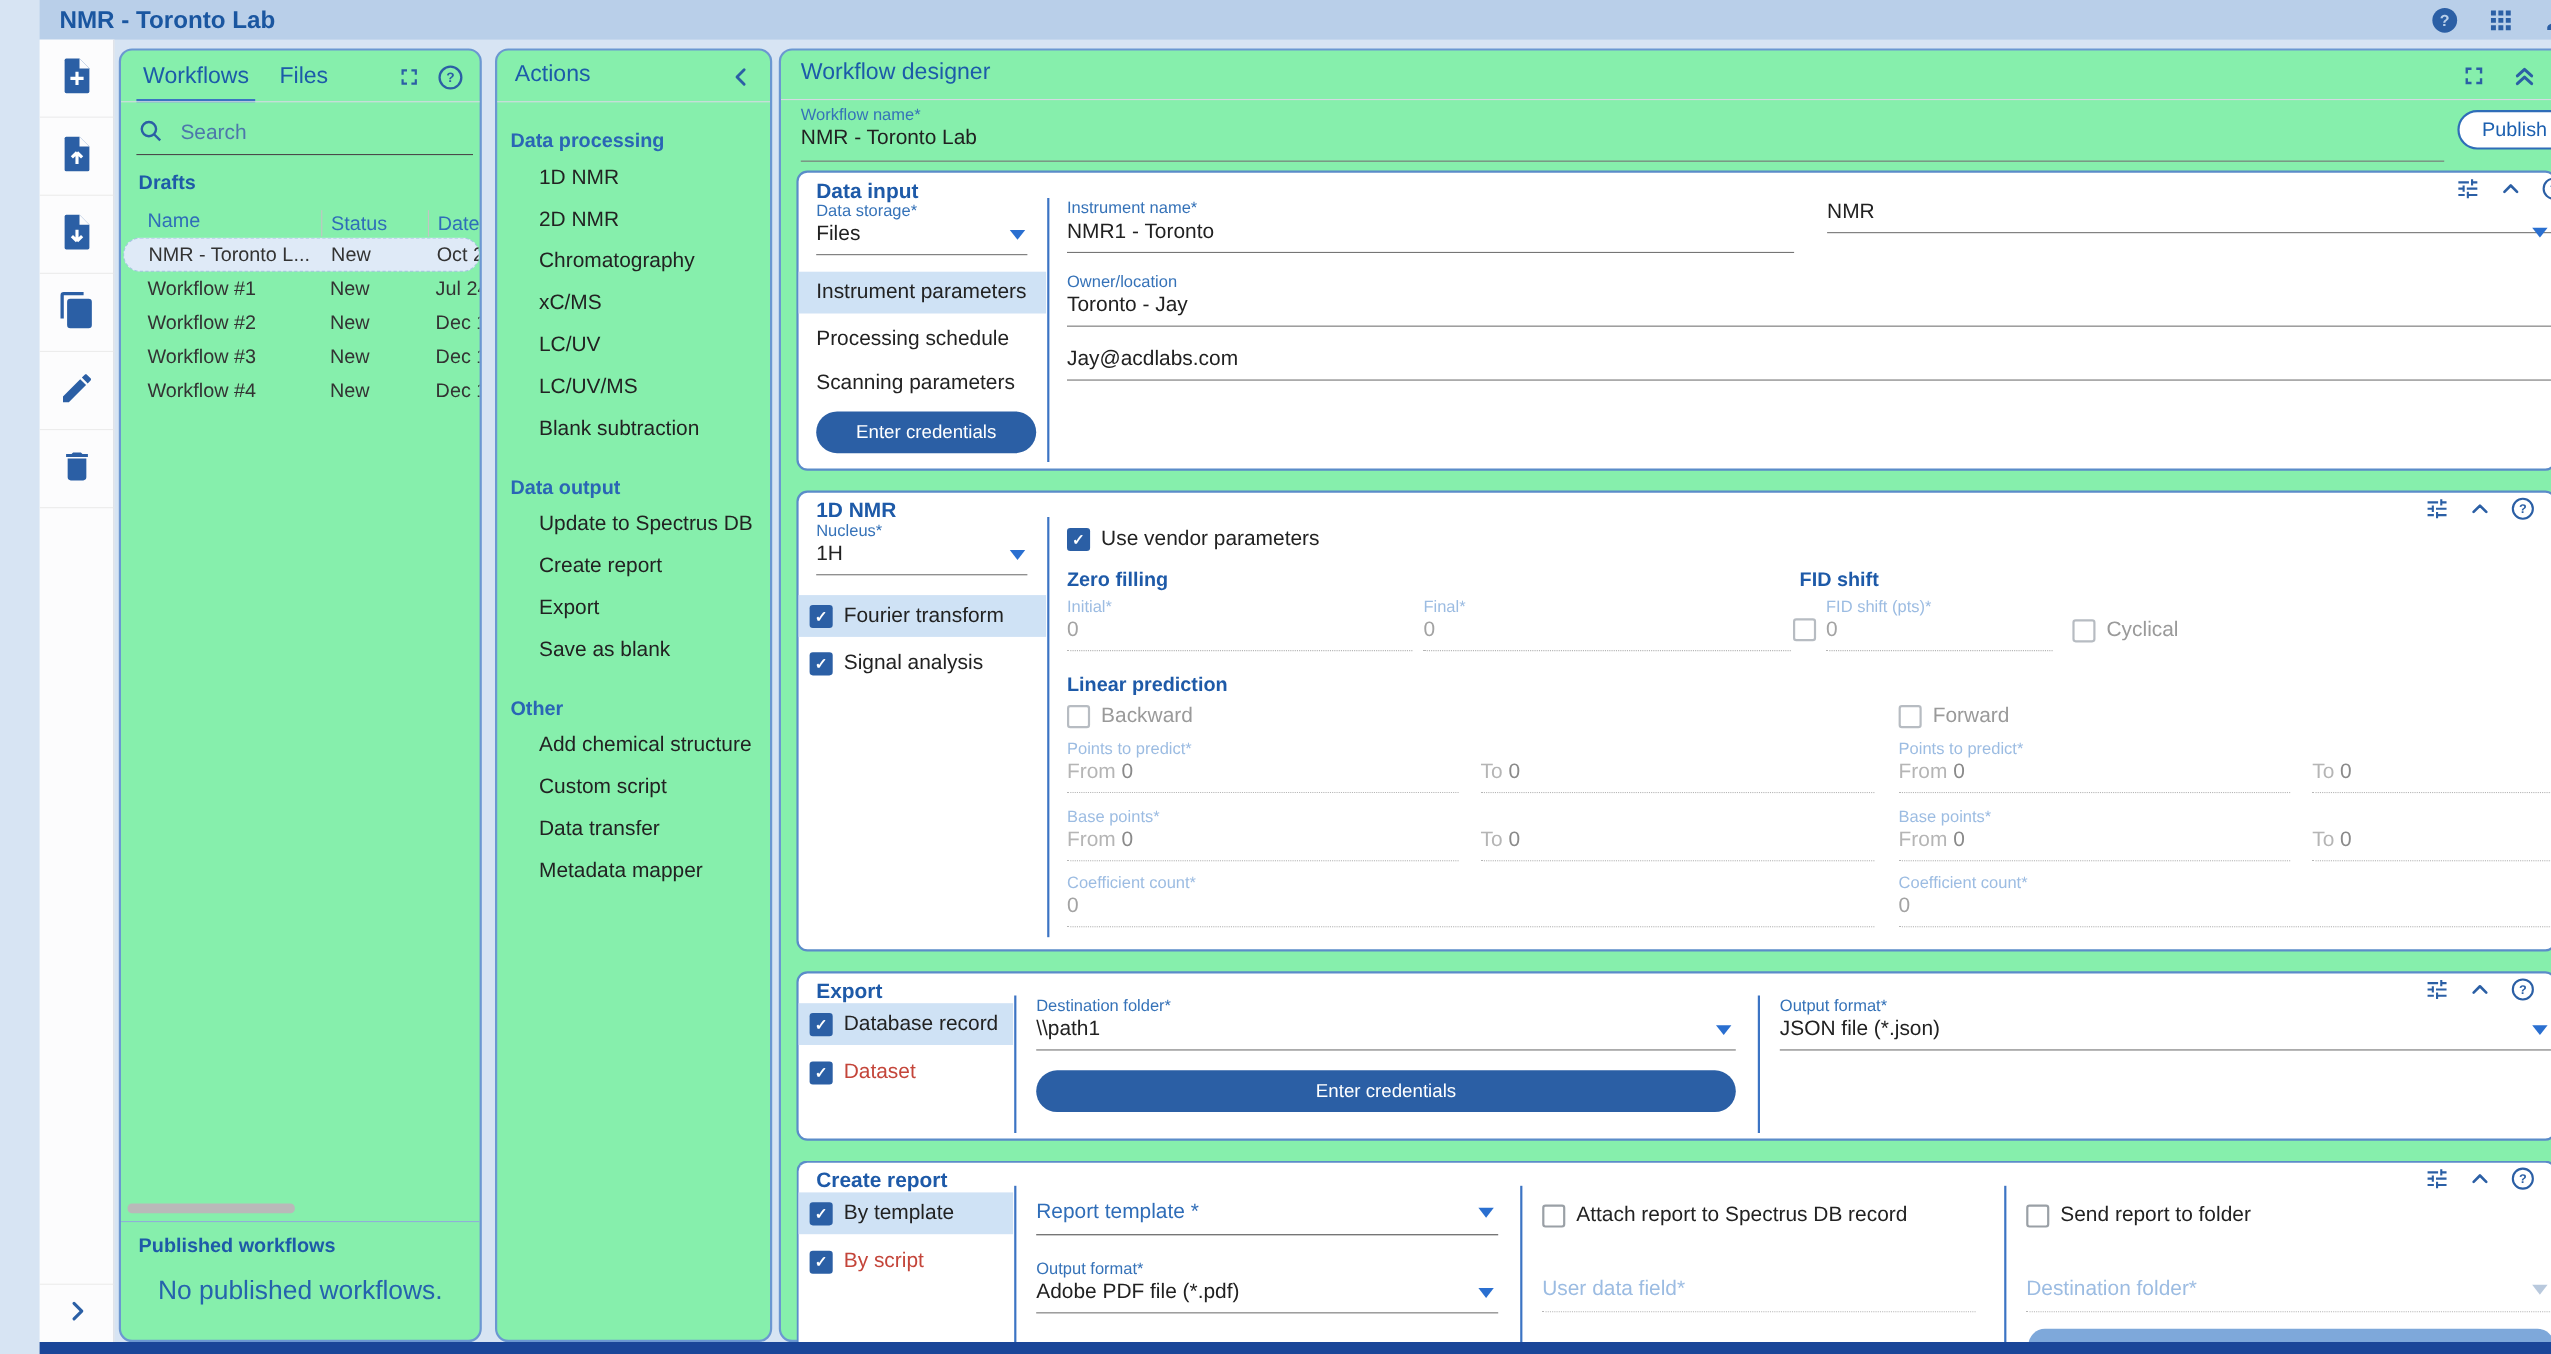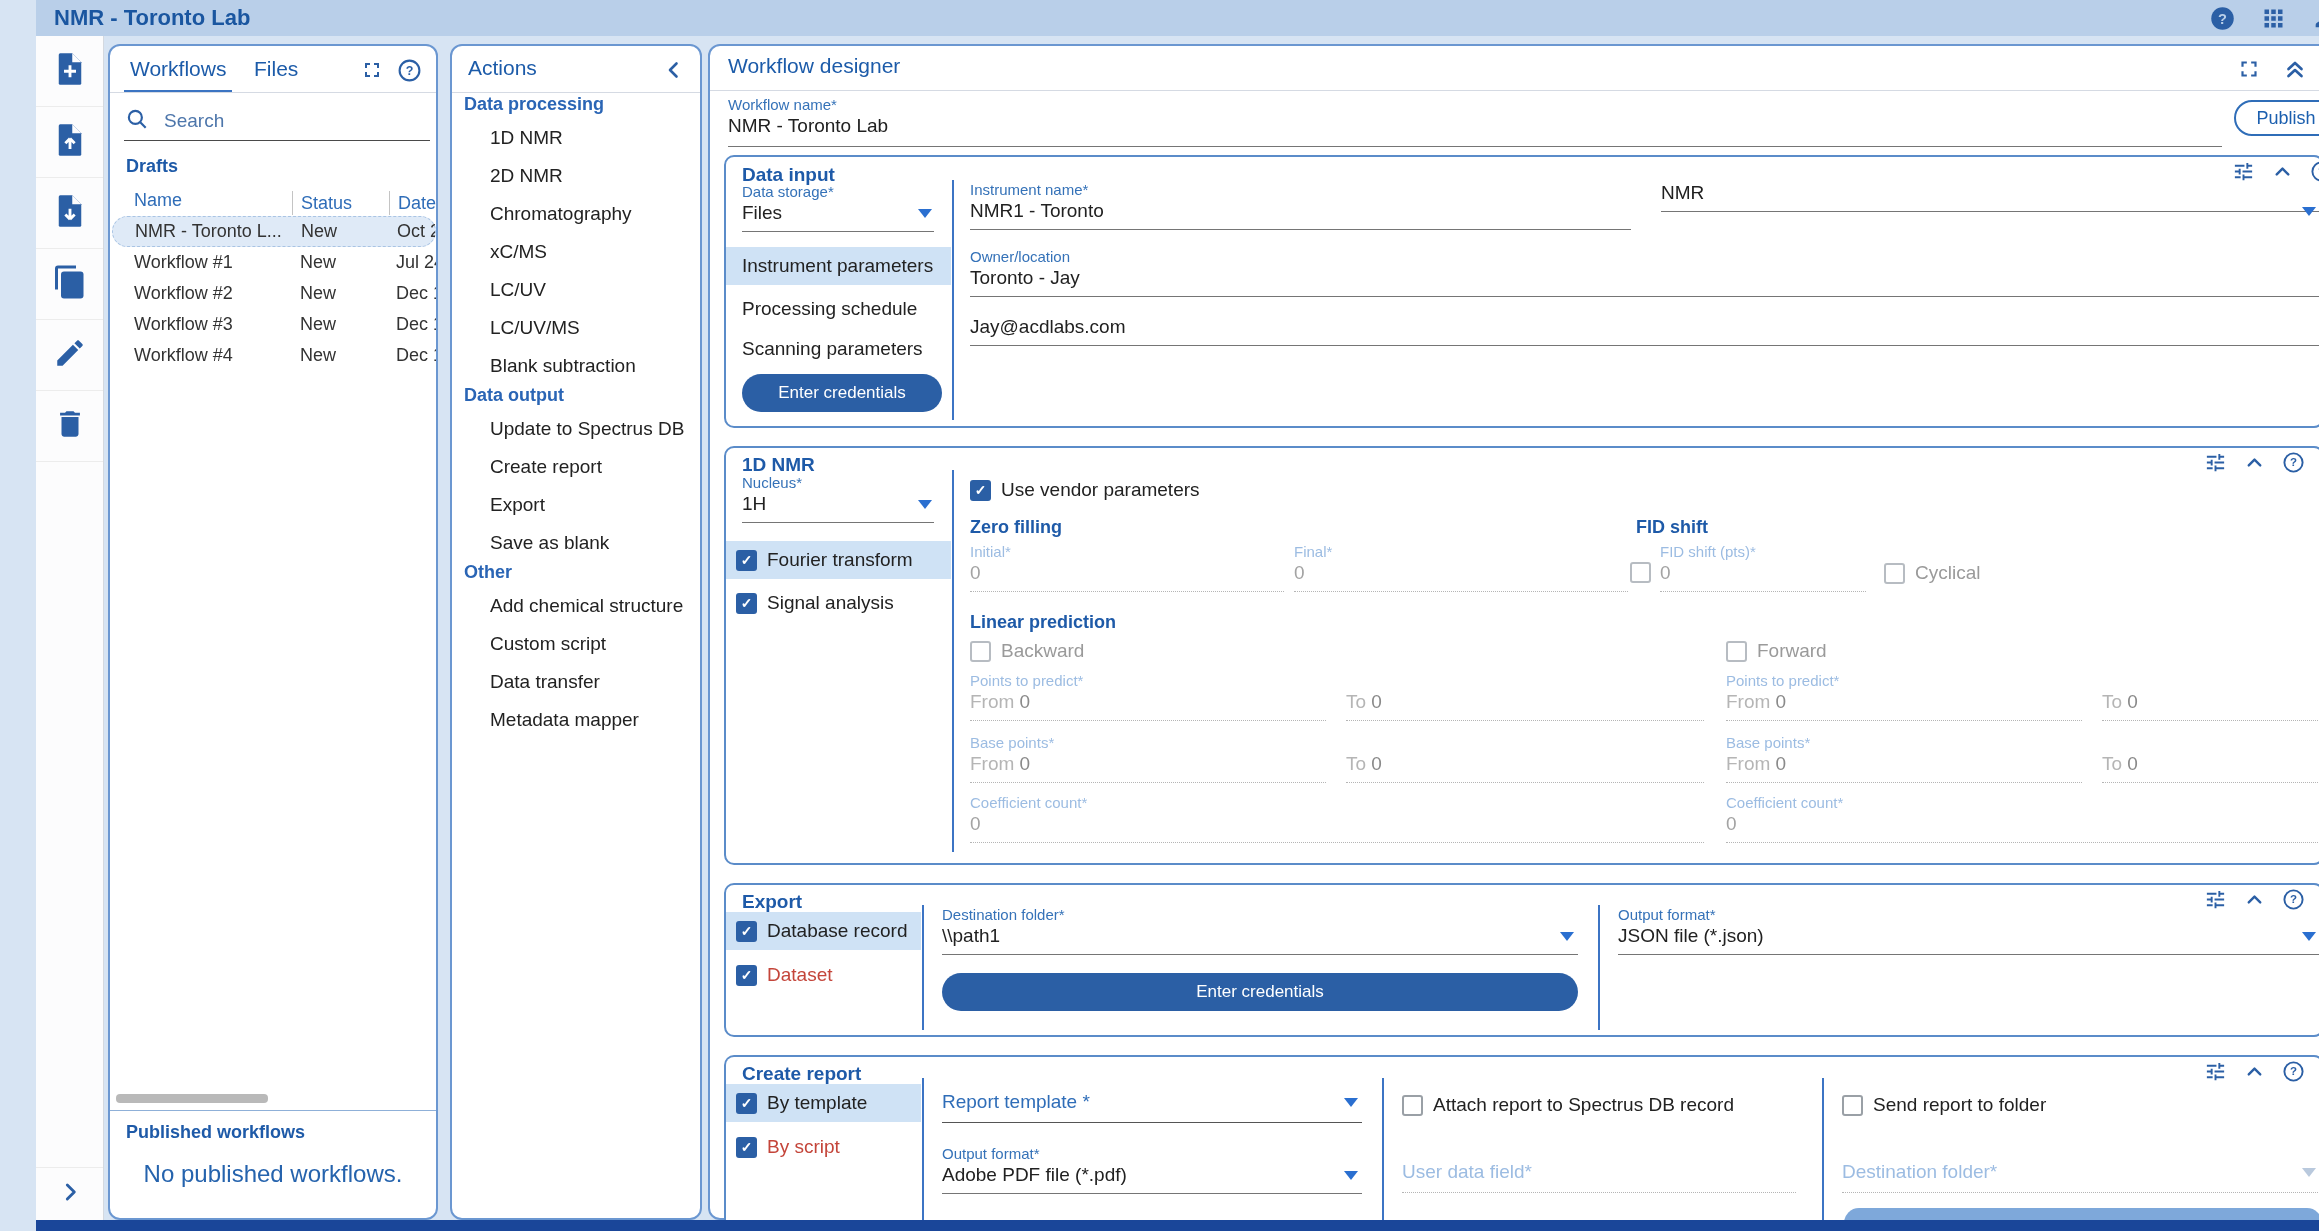--- a/index.html
+++ b/index.html
@@ -8,21 +8,21 @@
   .abs{position:absolute;}
   
   .topbar{position:absolute;left:0;top:0;width:2319px;height:36px;background:#b9cfe9;}
   .topbar-title{position:absolute;left:18px;top:5px;font-size:22px;font-weight:bold;color:#1a56a0;}
   .topbar-icons{position:absolute;right:16px;top:4px;display:flex;gap:24px;color:#2b5fa5;align-items:center;}
   
   .rail{position:absolute;left:0;top:36px;width:67px;height:1184px;background:#fcfcfd;border-right:1px solid #d4d9e0;}
   .rail-cell{width:67px;height:71px;display:flex;align-items:center;justify-content:center;border-bottom:1px solid #ececec;color:#2b5fa5;box-sizing:border-box;}
   .rail-bottom{position:absolute;left:0;bottom:0;width:67px;height:52px;border-top:1px solid #ececec;display:flex;align-items:center;justify-content:center;color:#2b5fa5;}
   
-  .panel{position:absolute;background:#ffffff;border:2px solid #6b97d1;border-radius:12px;box-sizing:border-box;}
+  .panel{position:absolute;background:#86efac;border:2px solid #6b97d1;border-radius:12px;box-sizing:border-box;}
   .card{position:absolute;background:#fff;border:2px solid #5b8cc9;border-radius:10px;box-sizing:border-box;}
   .vline{position:absolute;width:2px;background:#3c74c4;}
   .hline{position:absolute;height:1px;background:#d5dae3;}
   .card-title{position:absolute;font-size:19px;font-weight:bold;color:#1e5aa8;}
   .sec-h{position:absolute;font-size:18px;font-weight:bold;color:#1e5aa8;}
   .card-icons{position:absolute;display:flex;gap:16px;align-items:center;color:#2b5fa5;}
   
   .field{position:absolute;box-sizing:border-box;border-bottom:1px solid #757575;}
   .field.dotted{border-bottom:1px dotted #b5b5b5;}
   .flabel{font-size:15px;color:#3572b8;line-height:18px;}
@@ -57,21 +57,21 @@
   .trow .c2{width:88px;padding-left:8px;}
   .trow .c3{flex:1;padding-left:8px;white-space:nowrap;overflow:hidden;}
   .thead{color:#2f6db8;}
   .thead .c2,.thead .c3{border-left:1px solid #c4c4c4;height:24px;line-height:24px;margin-top:4px;}
   .tdata{color:#333;}
   .trow.sel{background:#dfeaf7;border:1.5px dashed #a9c4e4;border-radius:16px;}
   .hthumb{position:absolute;background:#b9b9b9;border-radius:4px;}
   .empty-msg{position:absolute;font-size:24px;color:#2563ad;text-align:center;}
   
   .act-title{position:absolute;font-size:21px;color:#1c5ba9;}
-  .act-h{font-size:18px;font-weight:bold;color:#2a65b5;padding:0 0 4px 12px;}
+  .act-h{font-size:18px;font-weight:bold;color:#2a65b5;padding:24px 0 4px 12px;}
   .act-item{font-size:19px;color:#222;padding:8px 0 8px 38px;white-space:nowrap;}
   
   .vtrack{position:absolute;background:#efefef;border-radius:6px;}
   .vthumb{position:absolute;background:#b3b3b3;border-radius:6px;}
   .ic{display:inline-block;}
   .bottomstrip{position:absolute;left:0;top:1220px;width:2319px;height:11px;background:#1a4699;}
 </style>
 </head>
 <body>
 

